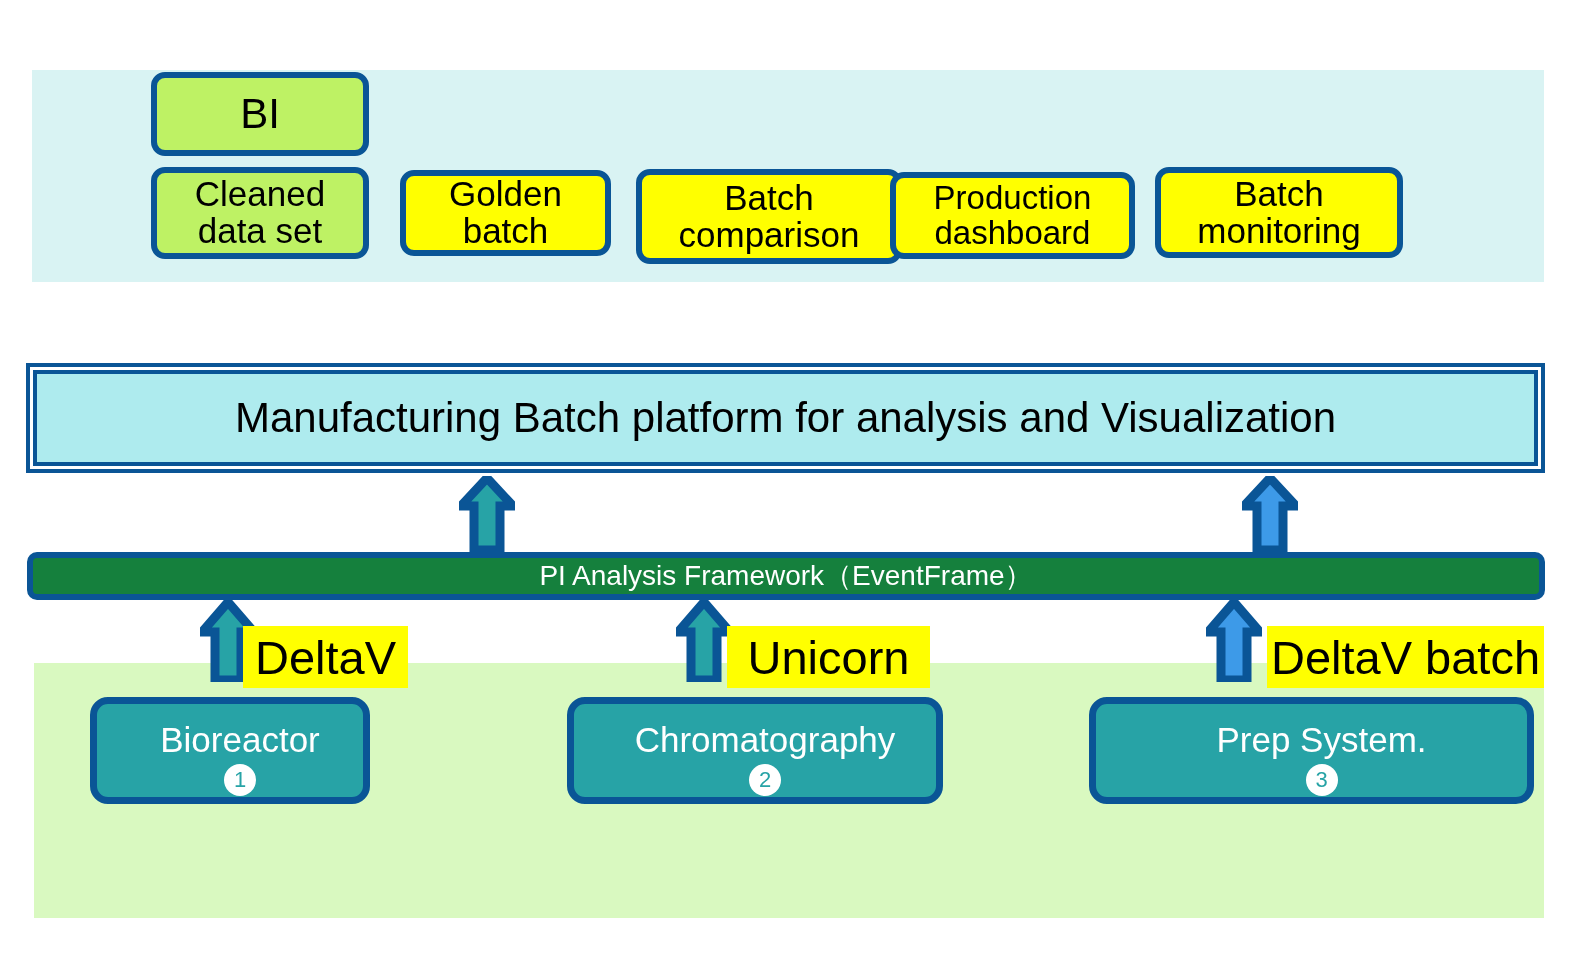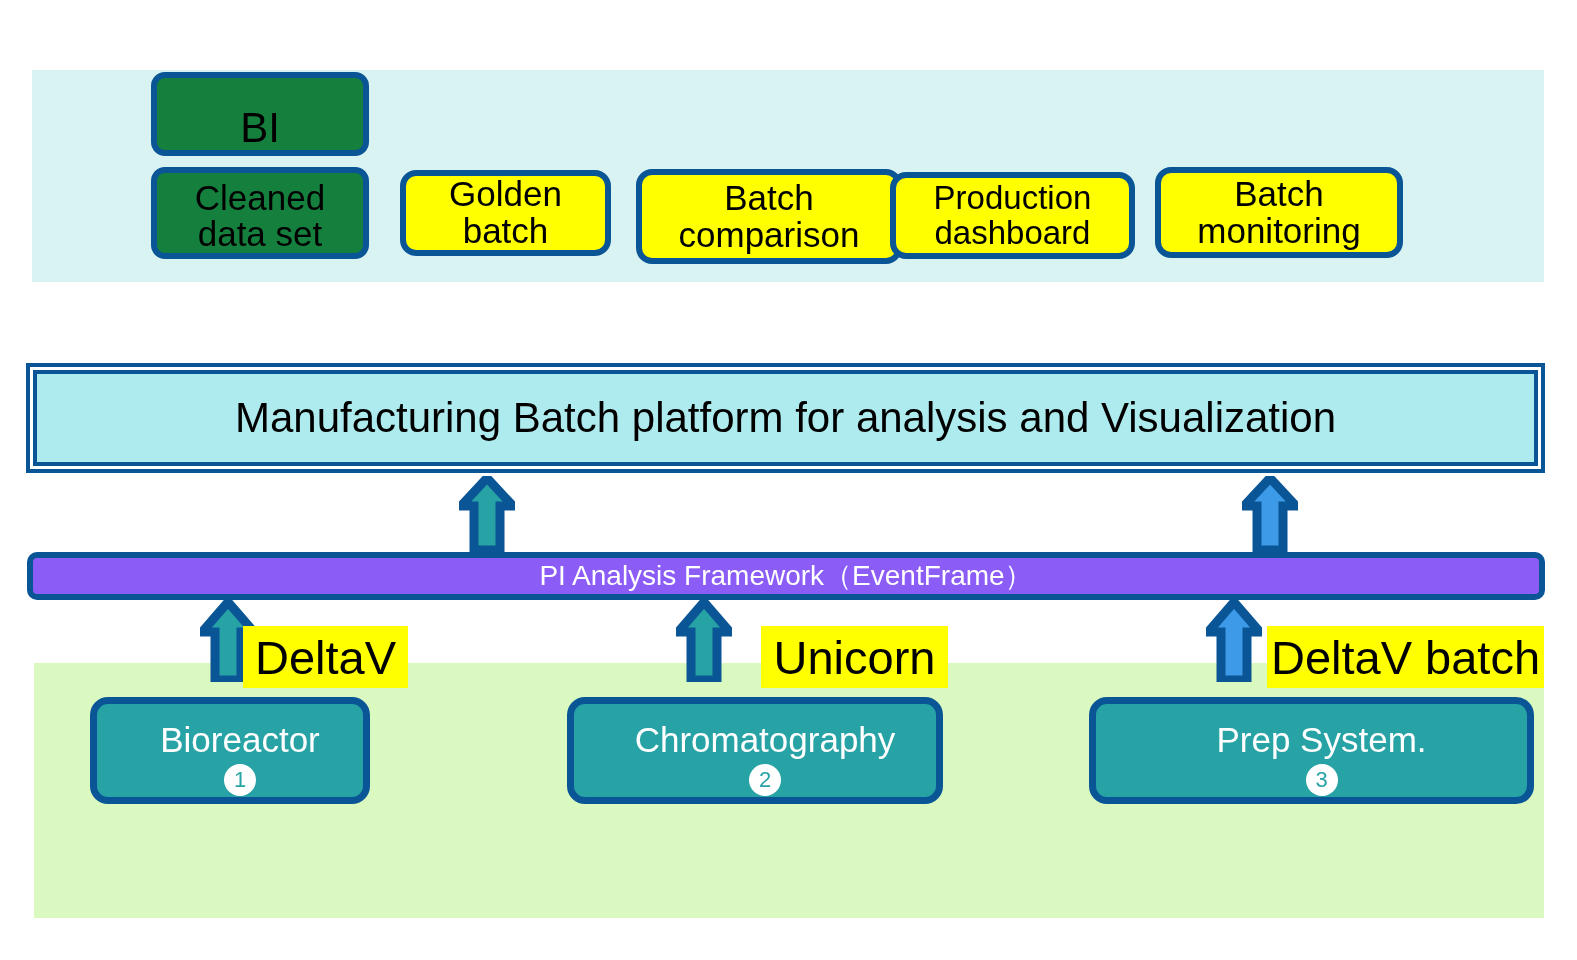--- a/index.html
+++ b/index.html
@@ -39,22 +39,22 @@
     box-sizing: border-box;
     border: 6px solid #0a5596;
     border-radius: 14px;
     display: flex;
     align-items: center;
     justify-content: center;
     text-align: center;
     line-height: 1.05;
     color: #000000;
   }
-  .node.cyan  { background: #15803d; align-items: flex-end; }
-  .node.yellow{ background: #ffff00; border-radius: 16px; }
+  .node.cyan  { background: #bef264; }
+  .node.yellow{ background: #ffff00; }
 
   
   #bi-box {
     left: 151px; top: 72px; width: 218px; height: 84px;
     font-size: 42px;
   }
   #cleaned-box {
     left: 151px; top: 167px; width: 218px; height: 92px;
     font-size: 35px;
   }
@@ -101,21 +101,21 @@
   }
 
   
   #pi-bar {
     position: absolute;
     left: 27px; top: 552px;
     width: 1518px; height: 48px;
     box-sizing: border-box;
     border: 6px solid #0a5596;
     border-radius: 10px;
-    background: #8b5cf6;
+    background: #15803d;
     display: flex;
     align-items: center;
     justify-content: center;
     color: #ffffff;
     font-size: 28px;
     white-space: nowrap;
   }
 
   
   .source-box {
@@ -155,21 +155,21 @@
     position: absolute;
     background: #ffff00;
     color: #000000;
     display: flex;
     align-items: center;
     justify-content: center;
     font-size: 47px;
     z-index: 5;
   }
   #tag-deltav       { left: 243px;  top: 626px; width: 165px; height: 62px; }
-  #tag-unicorn      { left: 761px;  top: 626px; width: 187px; height: 62px; }
+  #tag-unicorn      { left: 727px;  top: 626px; width: 203px; height: 62px; }
   #tag-deltav-batch { left: 1267px; top: 626px; width: 277px; height: 62px; }
 
   
   .arrow { position: absolute; }
   .arrow svg { display: block; }
 
   
   #arrow-up-1 { left: 459px;  top: 476px; width: 56px; height: 76px; }
   #arrow-up-2 { left: 1242px; top: 476px; width: 56px; height: 76px; }
   

